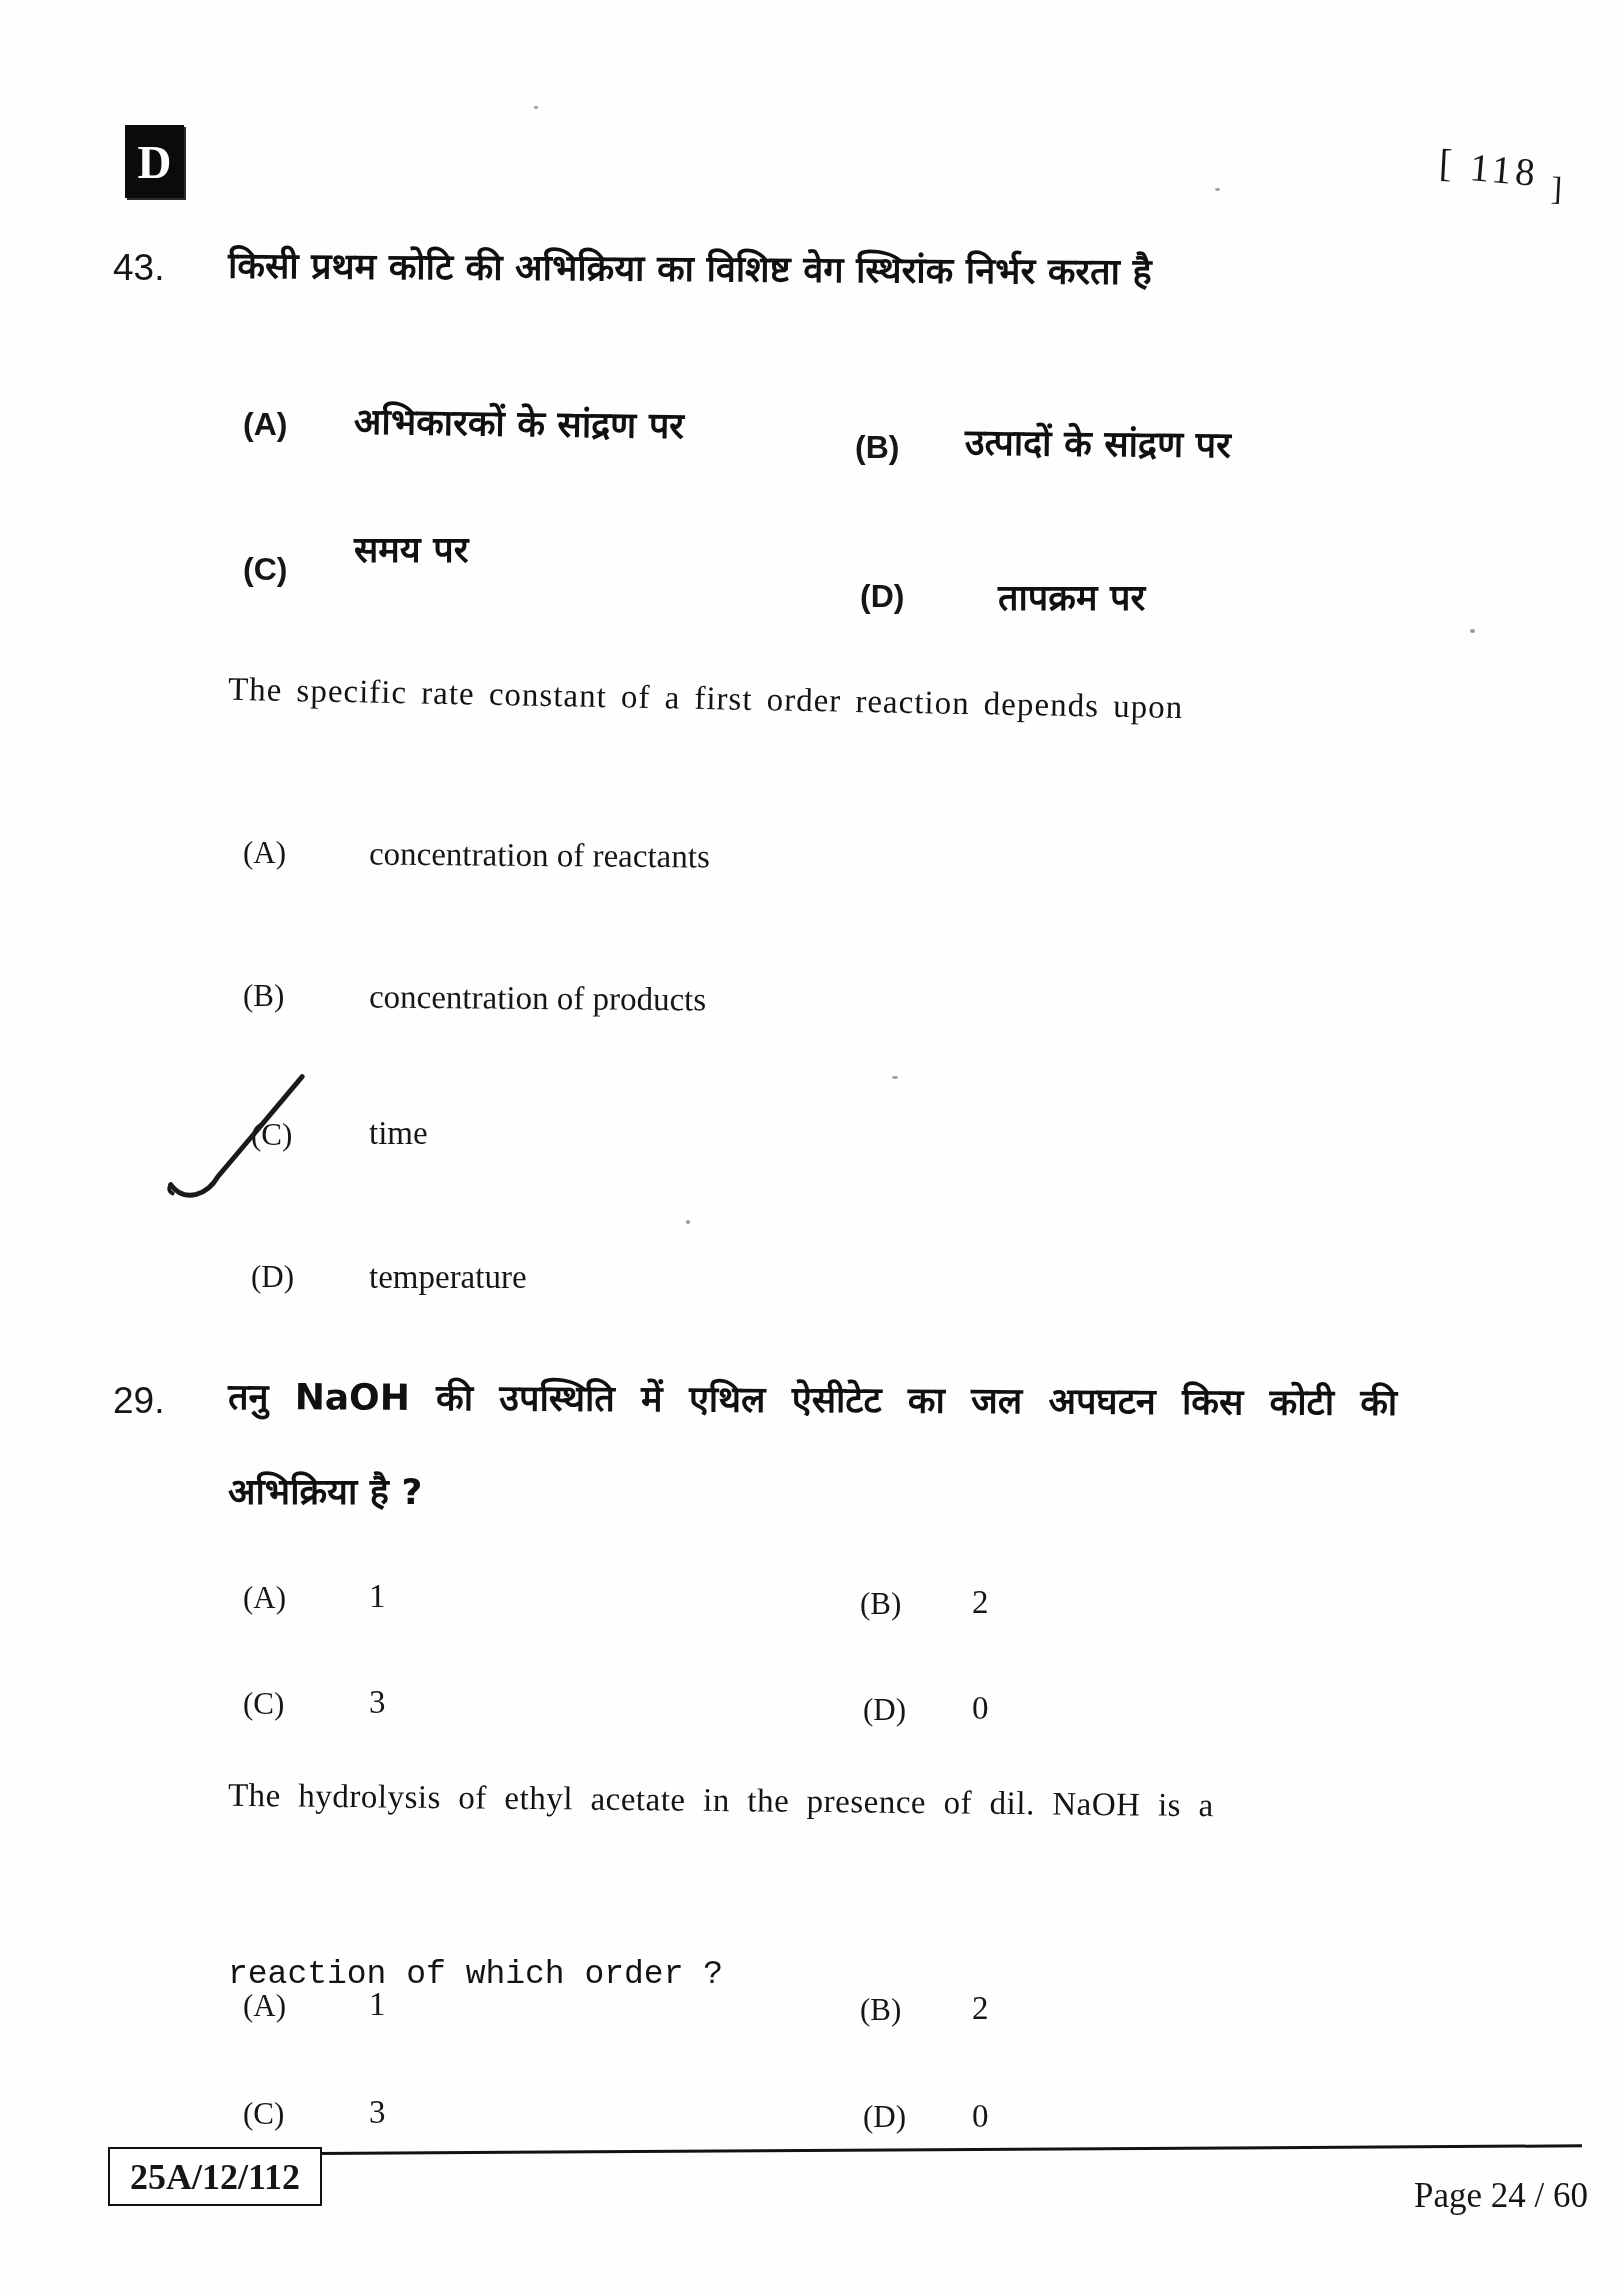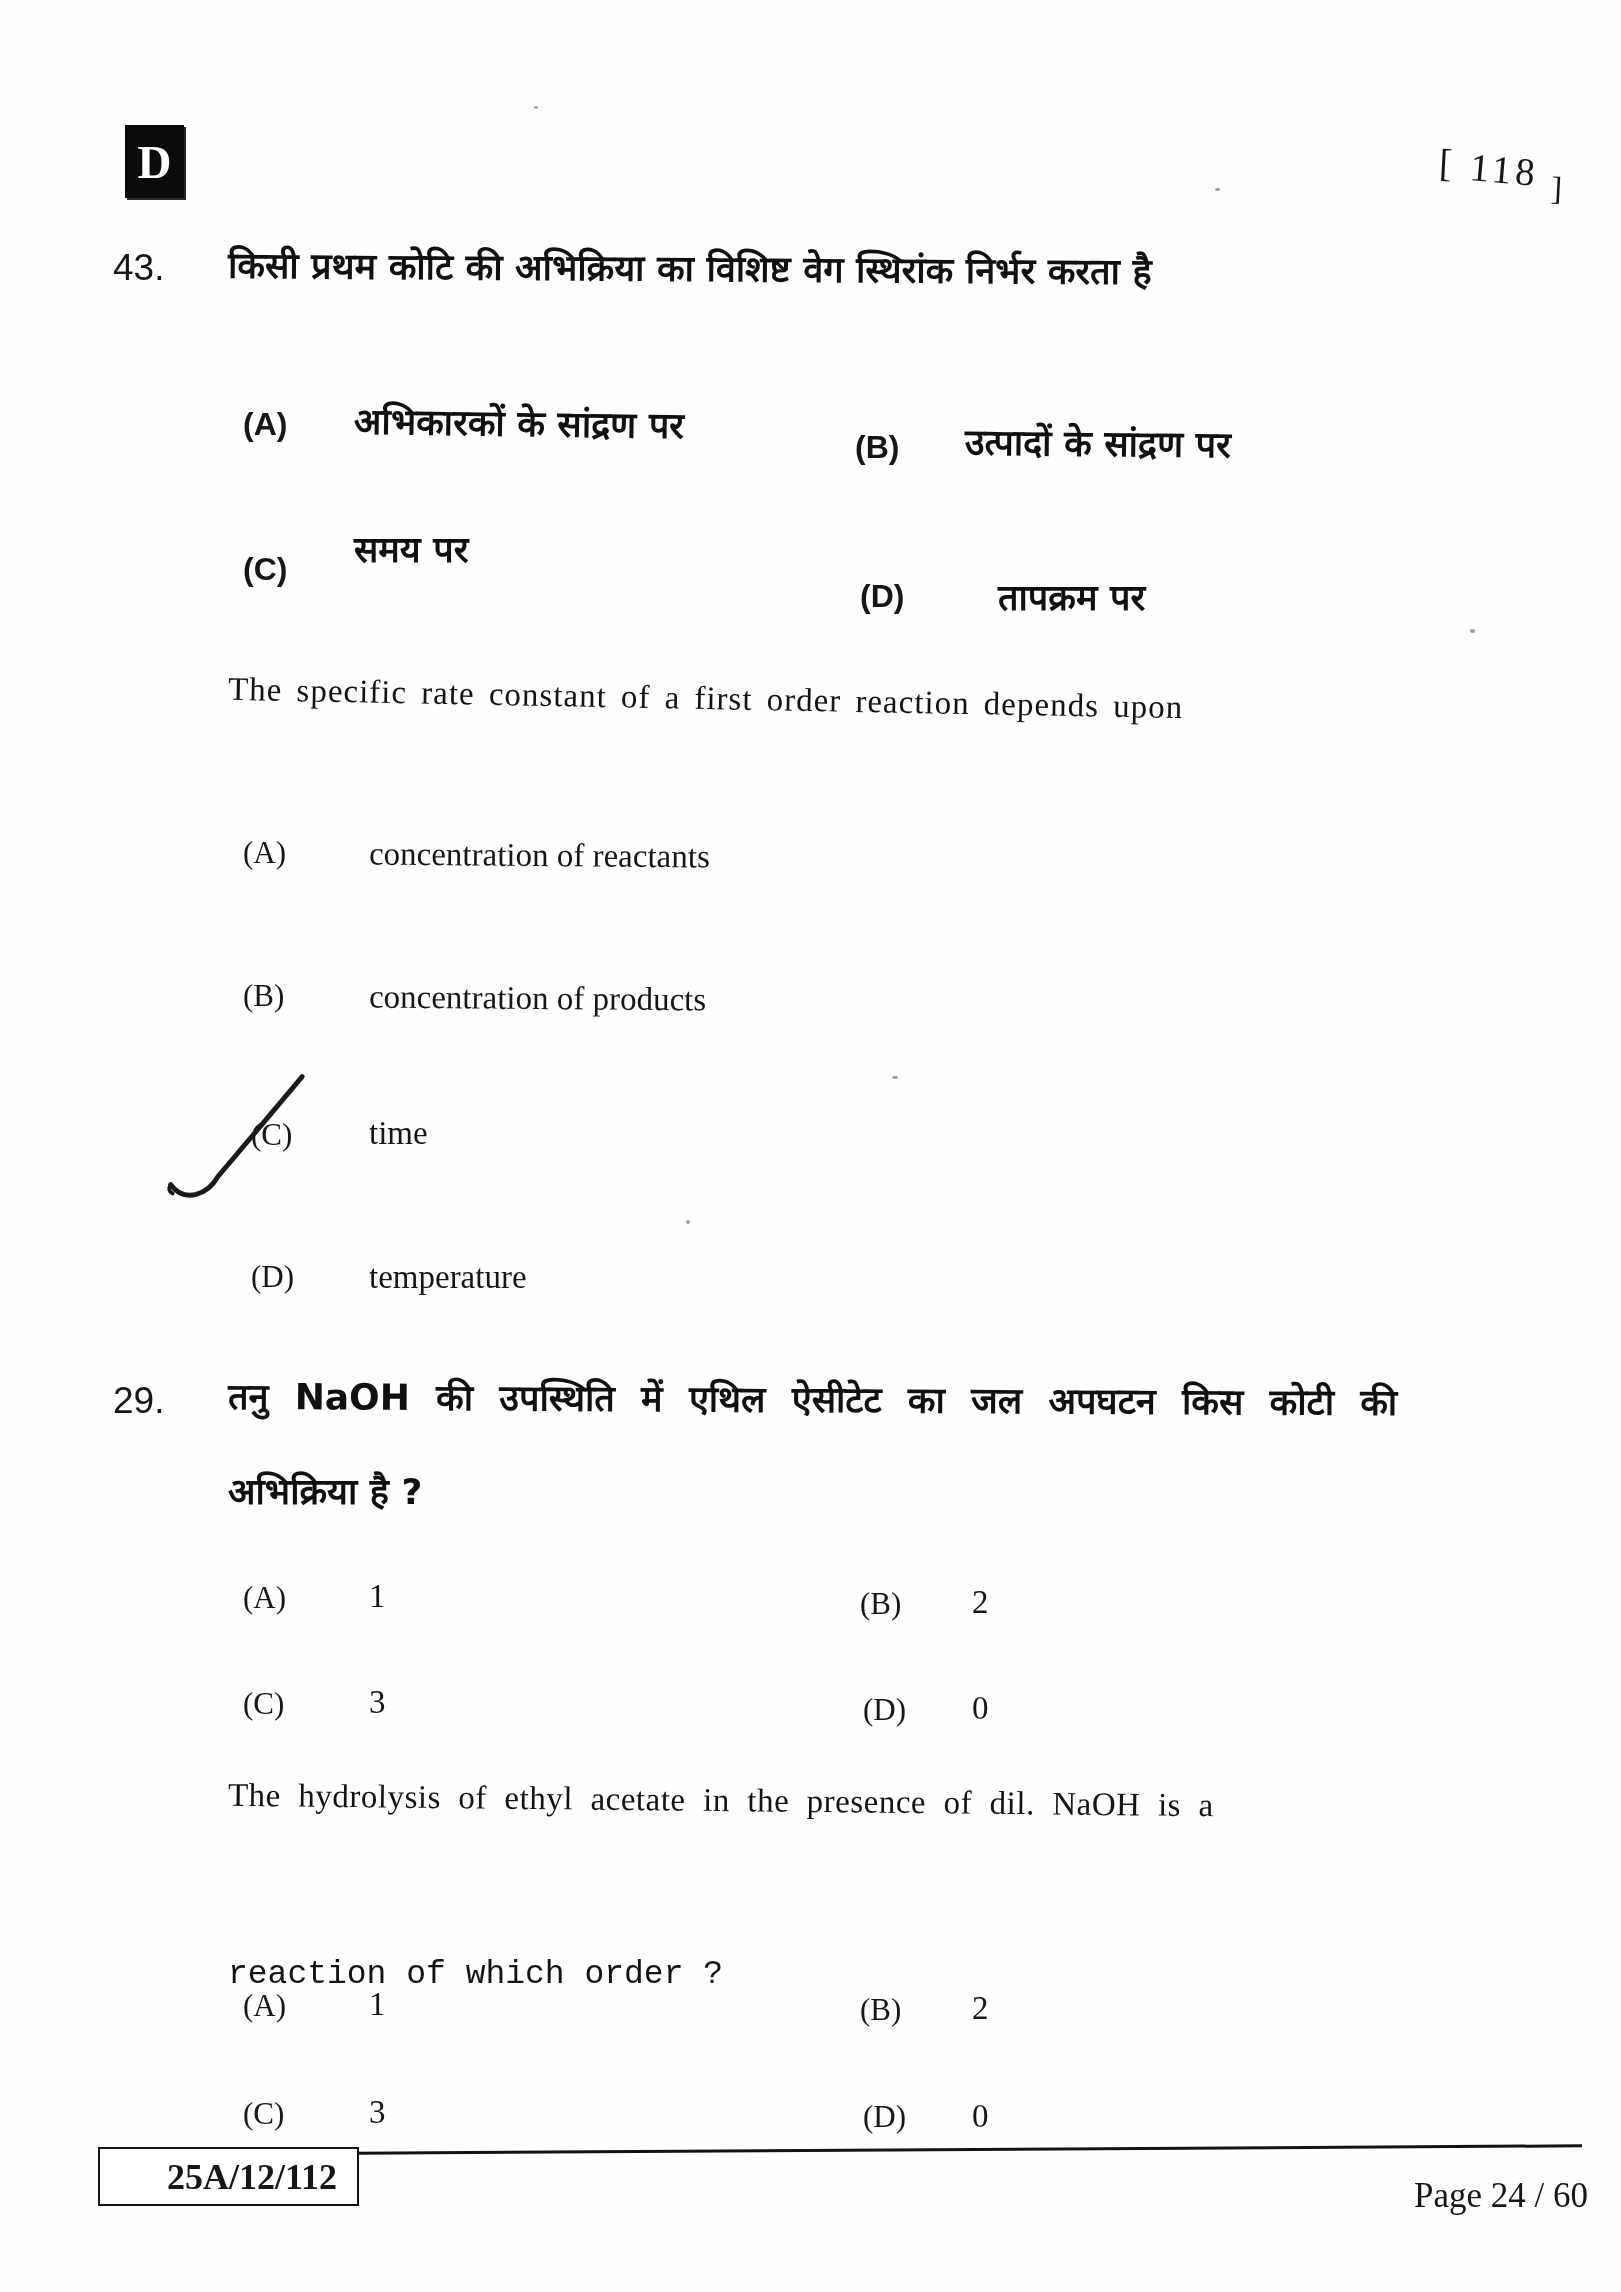--- a/index.html
+++ b/index.html
@@ -45,27 +45,26 @@
   
   .en{
     font-size:33px;color:#131313;
     font-family:"Liberation Serif",serif;
   }
   .en-opt-label{font-size:31px;font-family:"Liberation Serif",serif;}
   .en-opt-text{font-size:33px;font-family:"Liberation Serif",serif;}
   .num-val{font-size:33px;font-family:"Liberation Serif",serif;}
   
   .footer-box{
-    left:98px;top:2147px;width:210px;height:55px;
+    left:108px;top:2147px;width:210px;height:55px;
     border:2.9px solid #111;
     display:flex;align-items:center;justify-content:center;
     font-size:36px;font-weight:600;
     font-family:"Liberation Serif",serif;
     background:#fff;
-    padding-left:47px;
   }
   .footer-line{
     left:318px;top:2152px;width:1264px;height:0;
     border-top:3.9px solid #121212;
     transform:rotate(-0.35deg);
     transform-origin:left center;
   }
   .page-label{
     left:1304px;top:2176px;width:284px;
     font-size:35px;text-align:right;

